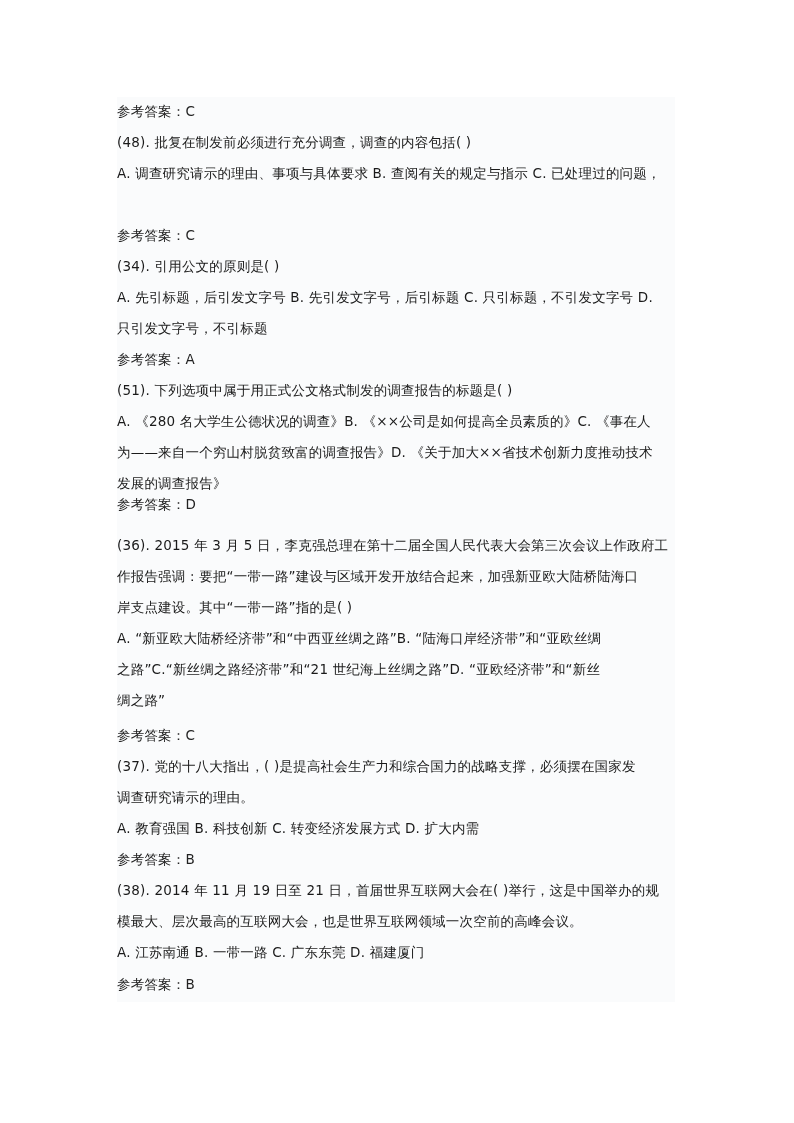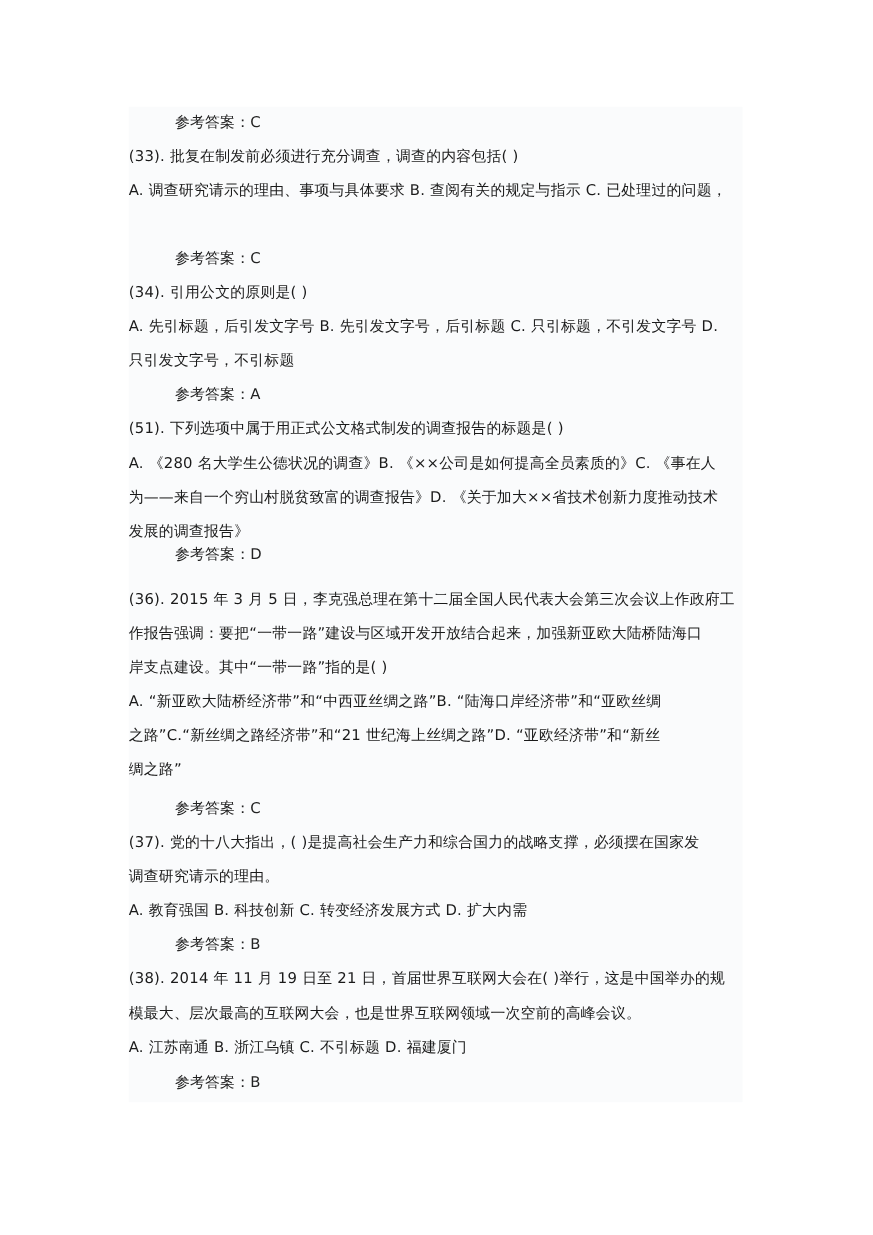--- a/index.html
+++ b/index.html
@@ -2,28 +2,28 @@
 <html><head>
 <meta charset="utf-8">
 <style>
   html, body { margin: 0; padding: 0; background: #ffffff; }
   body { width: 794px; height: 1123px; position: relative; overflow: hidden;
          font-family: "DejaVu Sans", "Liberation Sans", sans-serif; color: #1a1a1a; }
   .page { position: absolute; left: 117px; top: 97px; width: 558px; height: 905px;
           background: #fafbfc; }
   .line { position: absolute; left: 0; font-size: 13.5px; line-height: 20px;
           white-space: nowrap; letter-spacing: 0.2px; }
-  .ans { color: #222; margin-left: 42px; }
+  .ans { color: #222; }
 </style>
 </head>
 <body>
 
 <div class="page">
   <div class="line ans" style="top:4px">参考答案：C</div>
-  <div class="line" style="top:35px">(33). 批复在制发前必须进行充分调查，调查的内容包括( )</div>
+  <div class="line" style="top:35px">(48). 批复在制发前必须进行充分调查，调查的内容包括( )</div>
   <div class="line" style="top:66px">A. 调查研究请示的理由、事项与具体要求 B. 查阅有关的规定与指示 C. 已处理过的问题，</div>
   <div class="line ans" style="top:128px">参考答案：C</div>
   <div class="line" style="top:159px">(34). 引用公文的原则是( )</div>
   <div class="line" style="top:190px">A. 先引标题，后引发文字号 B. 先引发文字号，后引标题 C. 只引标题，不引发文字号 D.</div>
   <div class="line" style="top:221px"> 只引发文字号，不引标题</div>
   <div class="line ans" style="top:252px">参考答案：A</div>
   <div class="line" style="top:283px">(51). 下列选项中属于用正式公文格式制发的调查报告的标题是( )</div>
   <div class="line" style="top:314px">A. 《280 名大学生公德状况的调查》B. 《××公司是如何提高全员素质的》C. 《事在人</div>
   <div class="line" style="top:345px">为——来自一个穷山村脱贫致富的调查报告》D. 《关于加大××省技术创新力度推动技术</div>
   <div class="line" style="top:376px">发展的调查报告》</div>
@@ -34,15 +34,15 @@
   <div class="line" style="top:531px">A. “新亚欧大陆桥经济带”和“中西亚丝绸之路”B. “陆海口岸经济带”和“亚欧丝绸</div>
   <div class="line" style="top:562px">之路”C.“新丝绸之路经济带”和“21 世纪海上丝绸之路”D. “亚欧经济带”和“新丝</div>
   <div class="line" style="top:593px">绸之路”</div>
   <div class="line ans" style="top:628px">参考答案：C</div>
   <div class="line" style="top:659px">(37). 党的十八大指出，( )是提高社会生产力和综合国力的战略支撑，必须摆在国家发</div>
   <div class="line" style="top:690px">调查研究请示的理由。</div>
   <div class="line" style="top:721px">A. 教育强国 B. 科技创新 C. 转变经济发展方式 D. 扩大内需</div>
   <div class="line ans" style="top:752px">参考答案：B</div>
   <div class="line" style="top:783px">(38).   2014 年 11 月 19 日至 21 日，首届世界互联网大会在( )举行，这是中国举办的规</div>
   <div class="line" style="top:814px">模最大、层次最高的互联网大会，也是世界互联网领域一次空前的高峰会议。</div>
-  <div class="line" style="top:845px">A. 江苏南通 B. 浙江乌镇 C. 不引标题 D. 福建厦门</div>
+  <div class="line" style="top:845px">A. 江苏南通 B. 一带一路 C. 广东东莞 D. 福建厦门</div>
   <div class="line ans" style="top:877px">参考答案：B</div>
 </div>
 
 </body></html>

